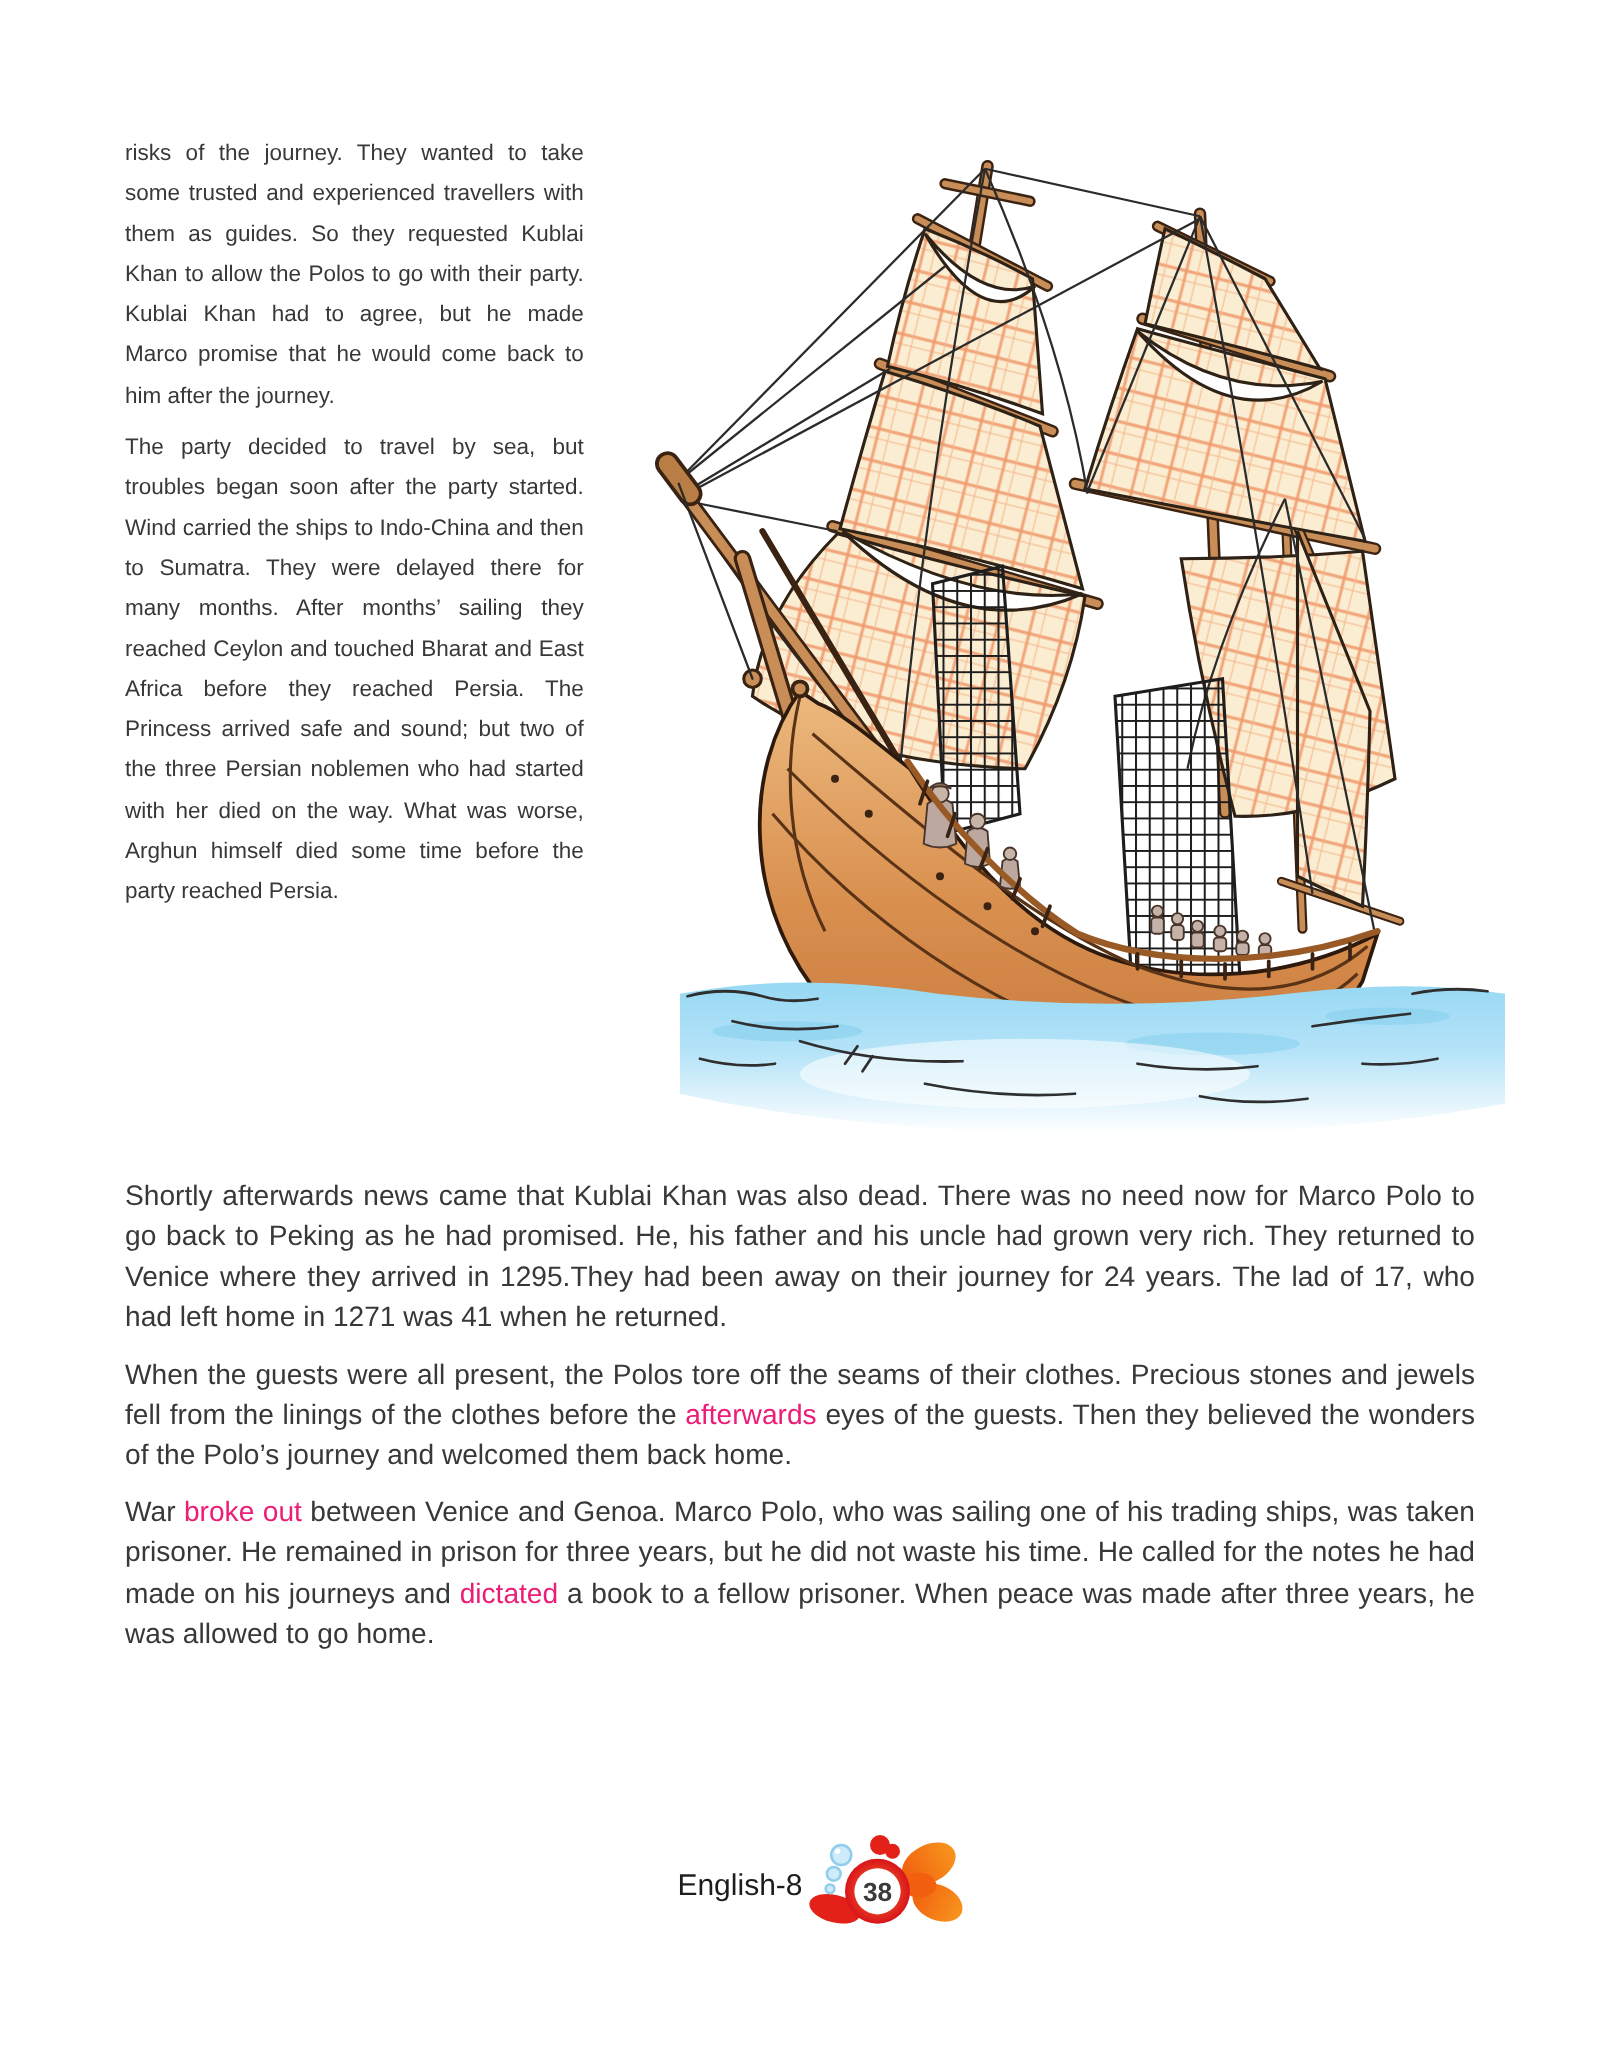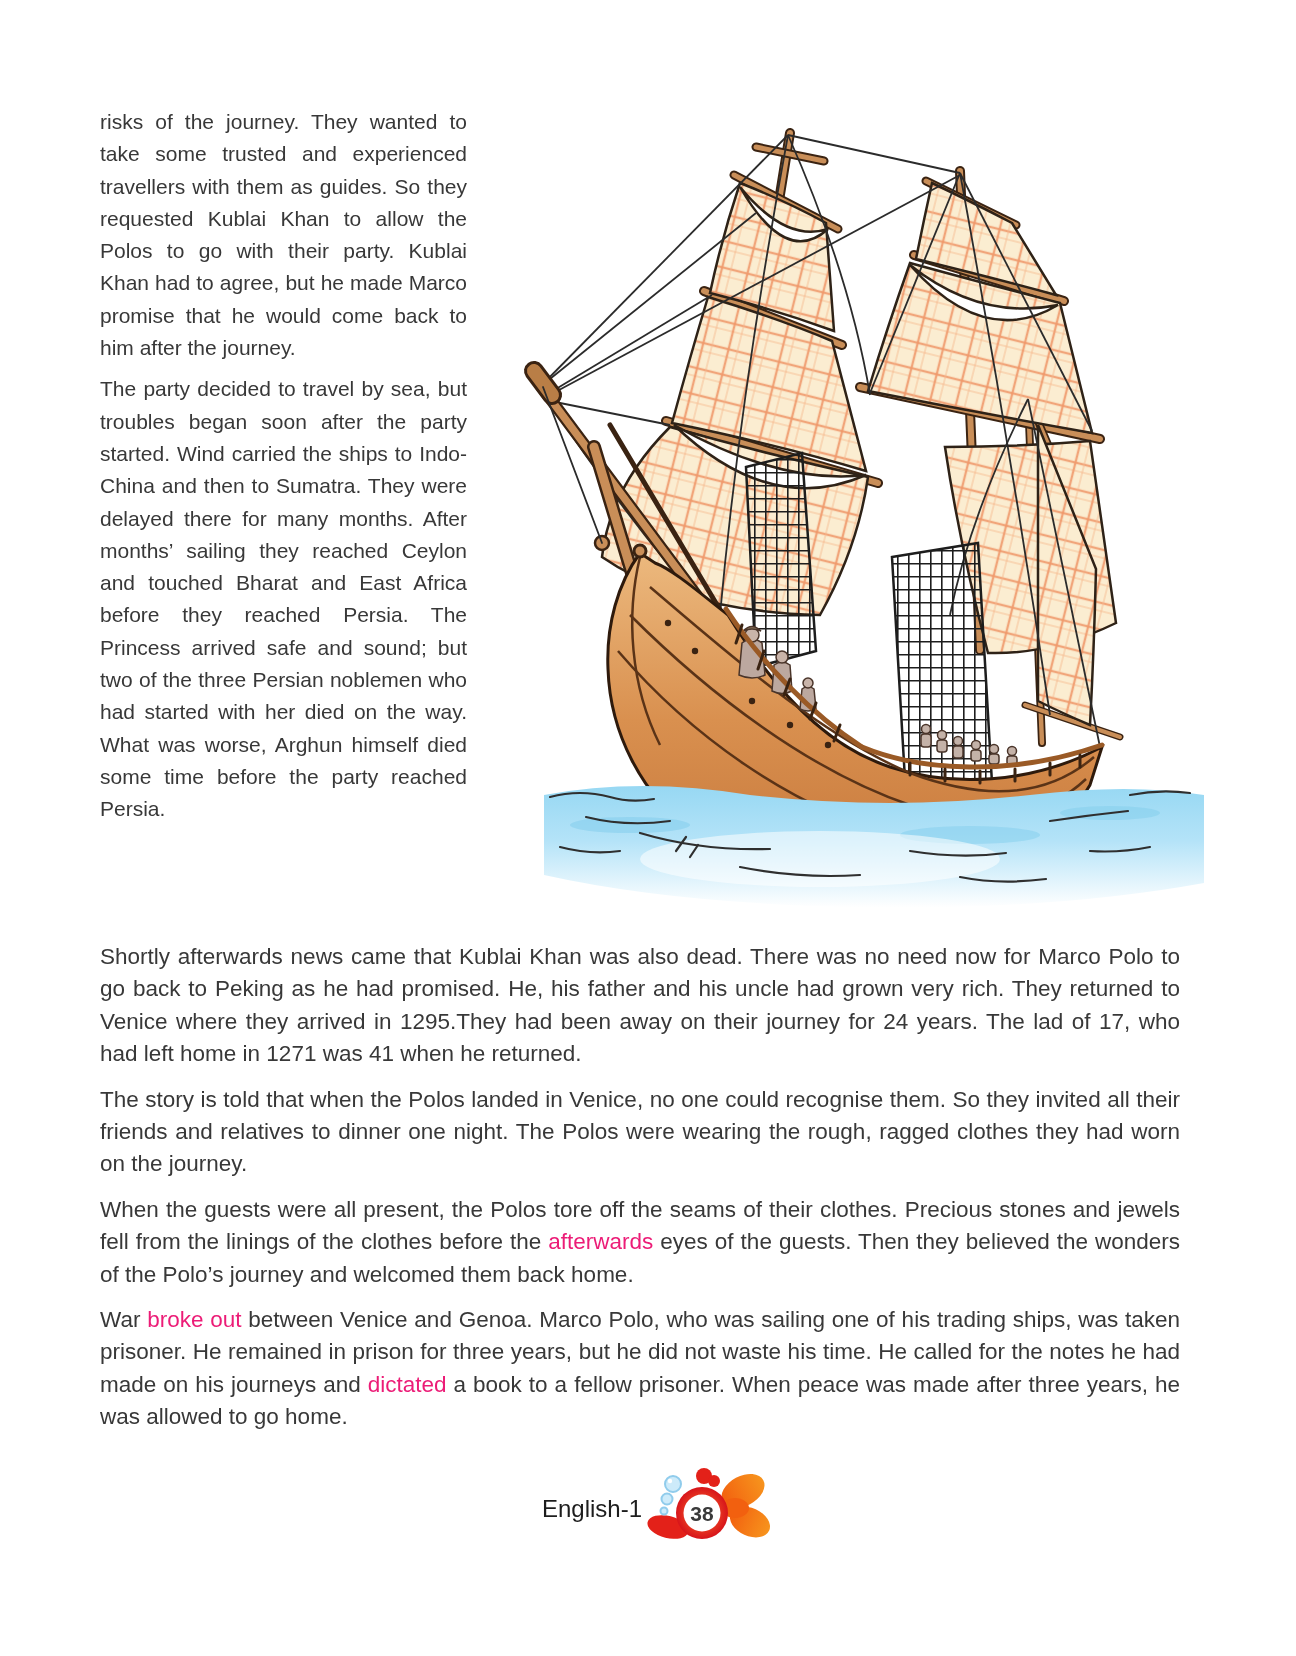--- a/index.html
+++ b/index.html
@@ -3,21 +3,21 @@
 <meta charset="utf-8">
 <style>
   html,body { margin:0; padding:0; }
   body {
     width:1296px; height:1656px; background:#ffffff; position:relative;
     font-family:"Liberation Sans", sans-serif; color:#383838;
     overflow:hidden;
   }
   .left-column {
     position:absolute; left:100px; top:106px; width:367px;
-    font-size:21px; line-height:32.3px; text-align:justify;
+    font-size:18px; line-height:32.3px; text-align:justify;
   }
   .left-column p { margin:0 0 9px 0; }
   .illustration {
     position:absolute; left:490px; top:95px; width:720px; height:812px;
   }
   .main-text {
     position:absolute; left:100px; top:941px; width:1092px;
     font-size:22.5px; line-height:32.4px; text-align:justify;
   }
   .main-text p { margin:0 12px 13px 0; }
@@ -225,26 +225,25 @@
           <path d="M600,756 q30,2 60,-4"></path>
           <path d="M640,700 q30,-6 60,-2"></path>
           <path d="M196,742 l-10,14 M208,750 l-8,12"></path>
         </g>
       </g>
     </svg>
   </div>
 
   <div class="main-text">
     <p><span>Shortly afterwards news came that Kublai Khan was also dead. There was no need now for Marco Polo to go back to Peking as he had promised. He, his father and his uncle had grown very rich. They returned to Venice where they arrived in 1295.They had been away on their journey for 24 years. The lad of 17, who had left home in 1271 was 41 when he returned.</span></p>
-    <p><span>The story is told that when the Polos landed in Venice, no one could recognise them. So they invited all their friends and relatives to dinner one night. The Polos were wearing the rough, ragged clothes they had worn on the journey.</span></p>
     <p><span>When the guests were all present, the Polos tore off the seams of their clothes. Precious stones and jewels fell from the linings of the clothes before the </span><span class="hl" style="color: rgb(236, 28, 119);">afterwards</span><span> eyes of the guests. Then they believed the wonders of the Polo’s journey and welcomed them back home.</span></p>
     <p><span>War </span><span class="hl" style="color: rgb(236, 28, 119);">broke out</span><span> between Venice and Genoa. Marco Polo, who was sailing one of his trading ships, was taken prisoner. He remained in prison for three years, but he did not waste his time. He called for the notes he had made on his journeys and </span><span class="hl" style="color: rgb(236, 28, 119);">dictated</span><span> a book to a fellow prisoner. When peace was made after three years, he was allowed to go home.</span></p>
   </div>
 
-  <div class="footer-label">English-1</div>
+  <div class="footer-label">English-8</div>
   <svg class="footer-fish" viewBox="0 0 135 90" xmlns="http://www.w3.org/2000/svg">
     <defs>
       <linearGradient id="tailGrad" x1="0" y1="0" x2="1" y2="0">
         <stop offset="0" stop-color="#F2600F"></stop>
         <stop offset="1" stop-color="#F7941D"></stop>
       </linearGradient>
       <radialGradient id="ringGrad">
         <stop offset="0.6" stop-color="#E93B22"></stop>
         <stop offset="1" stop-color="#D7141A"></stop>
       </radialGradient>

